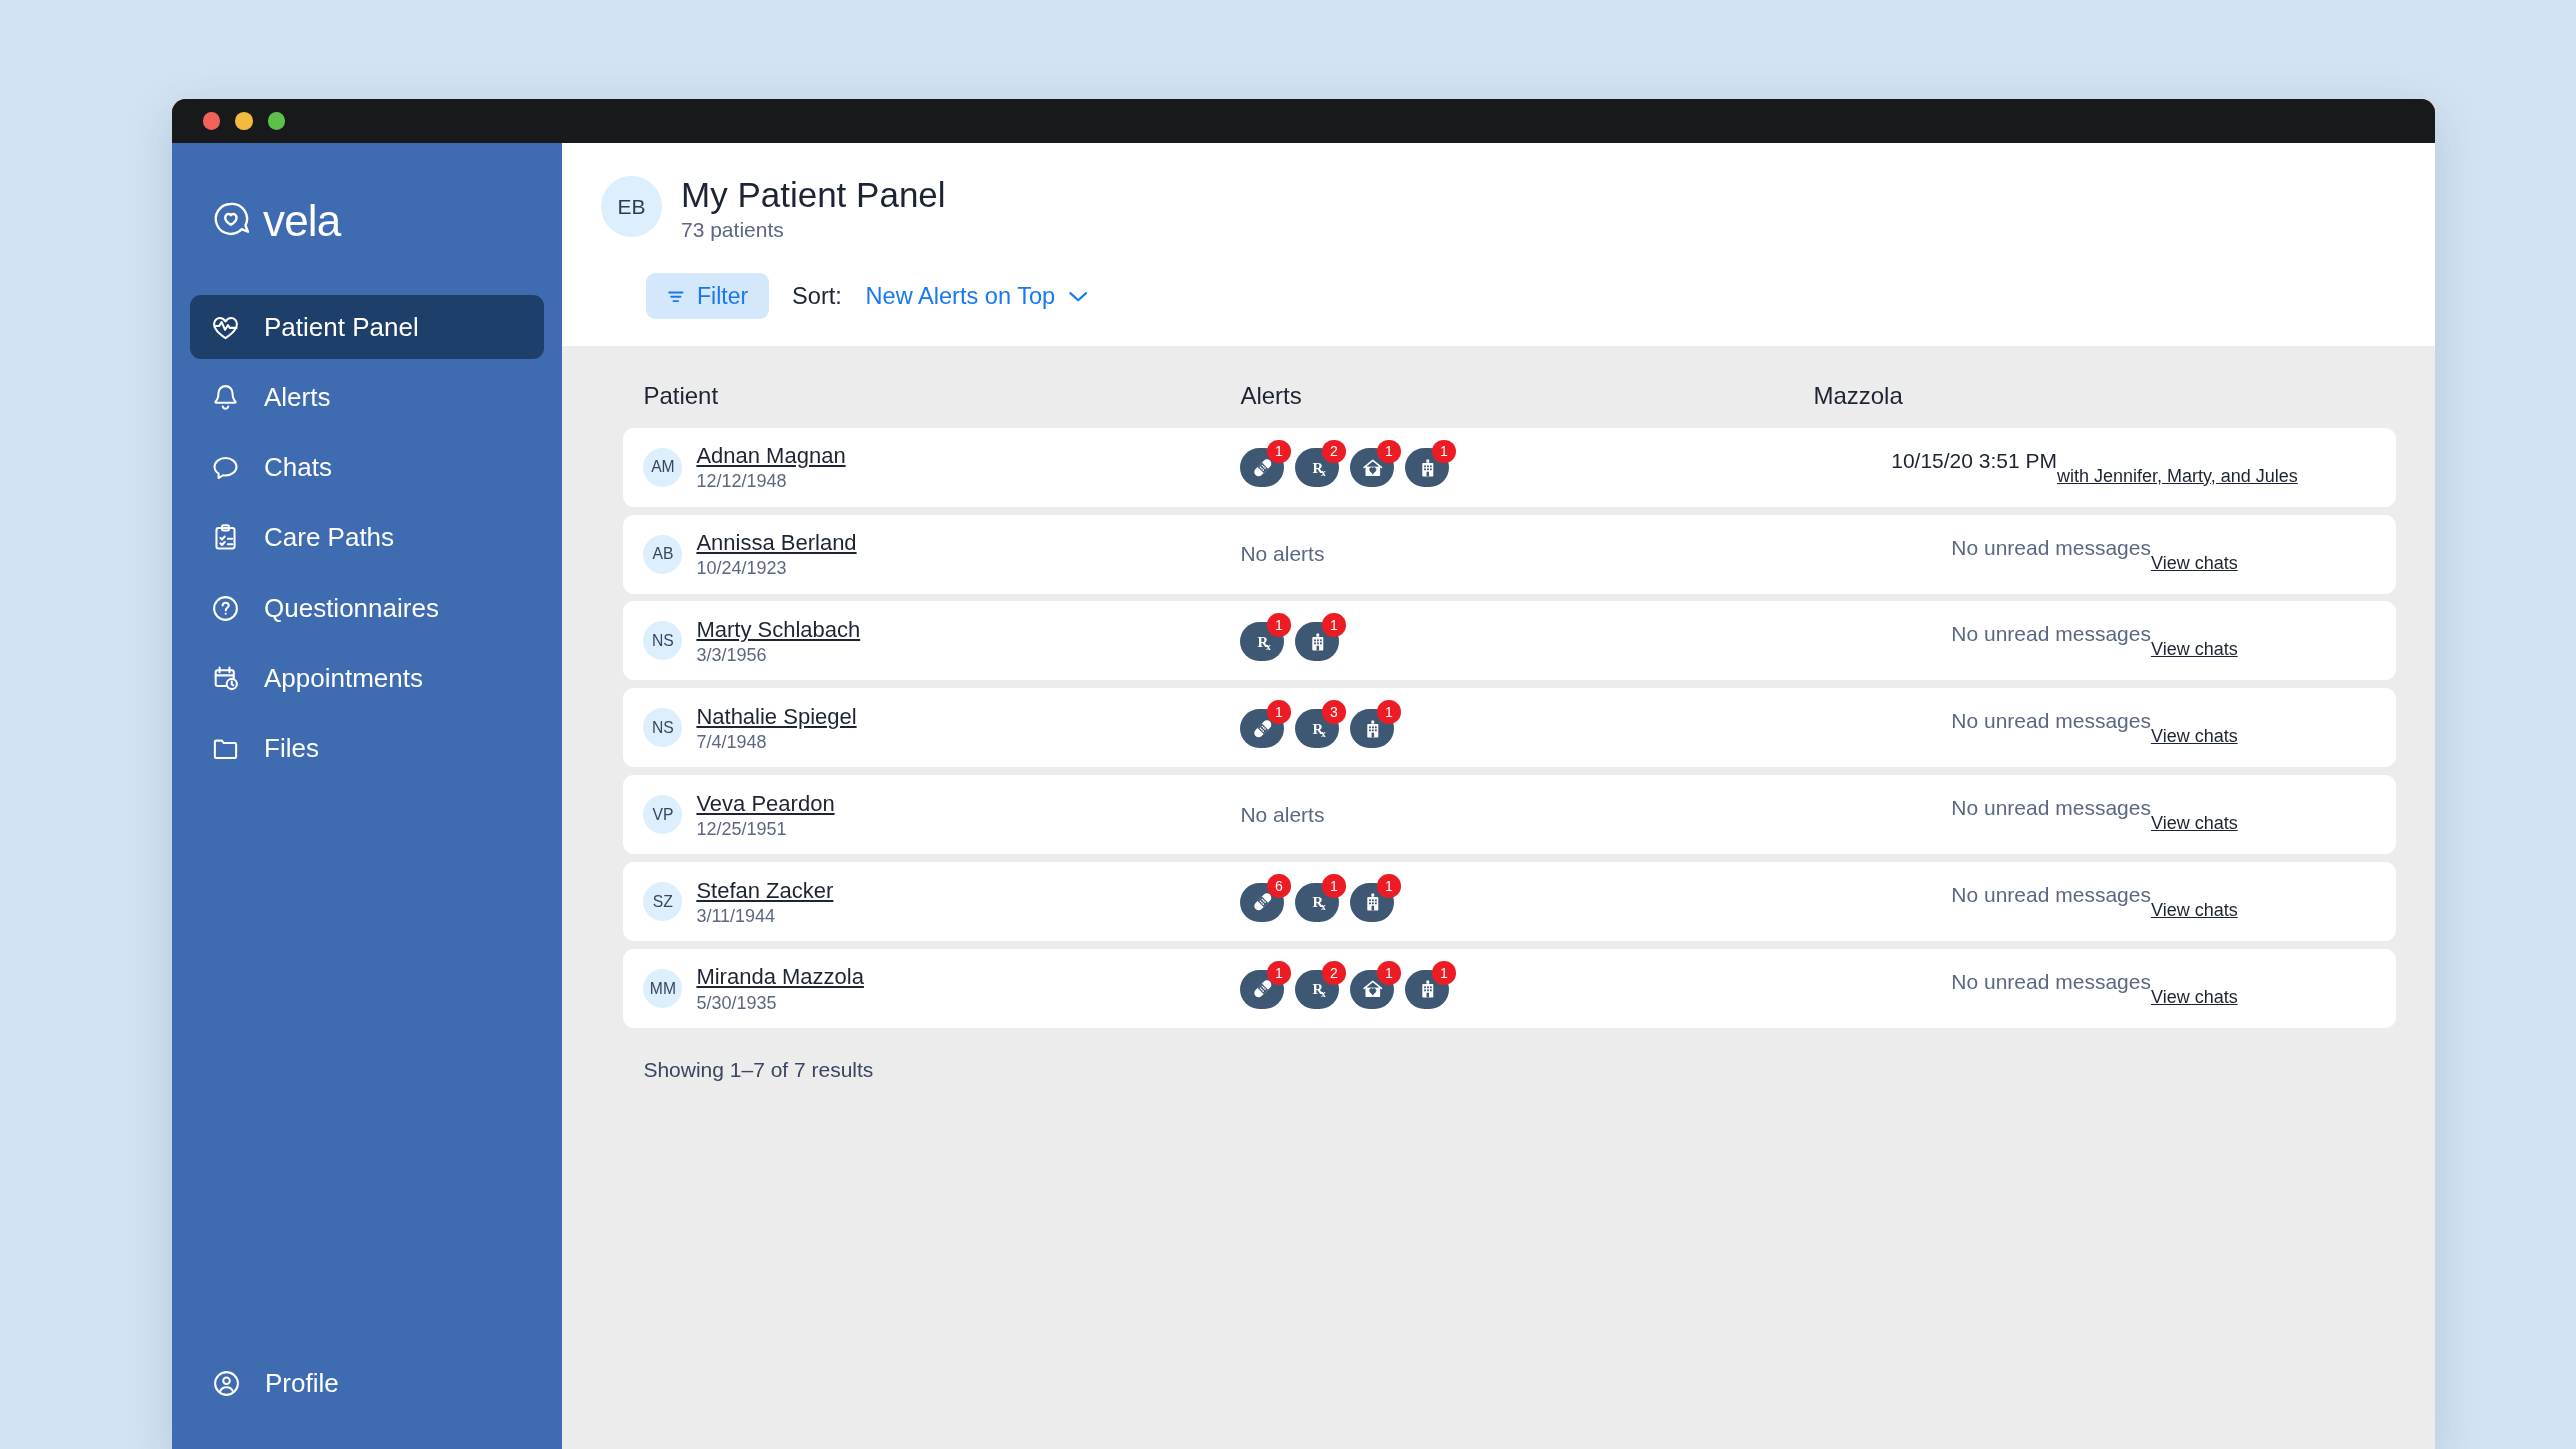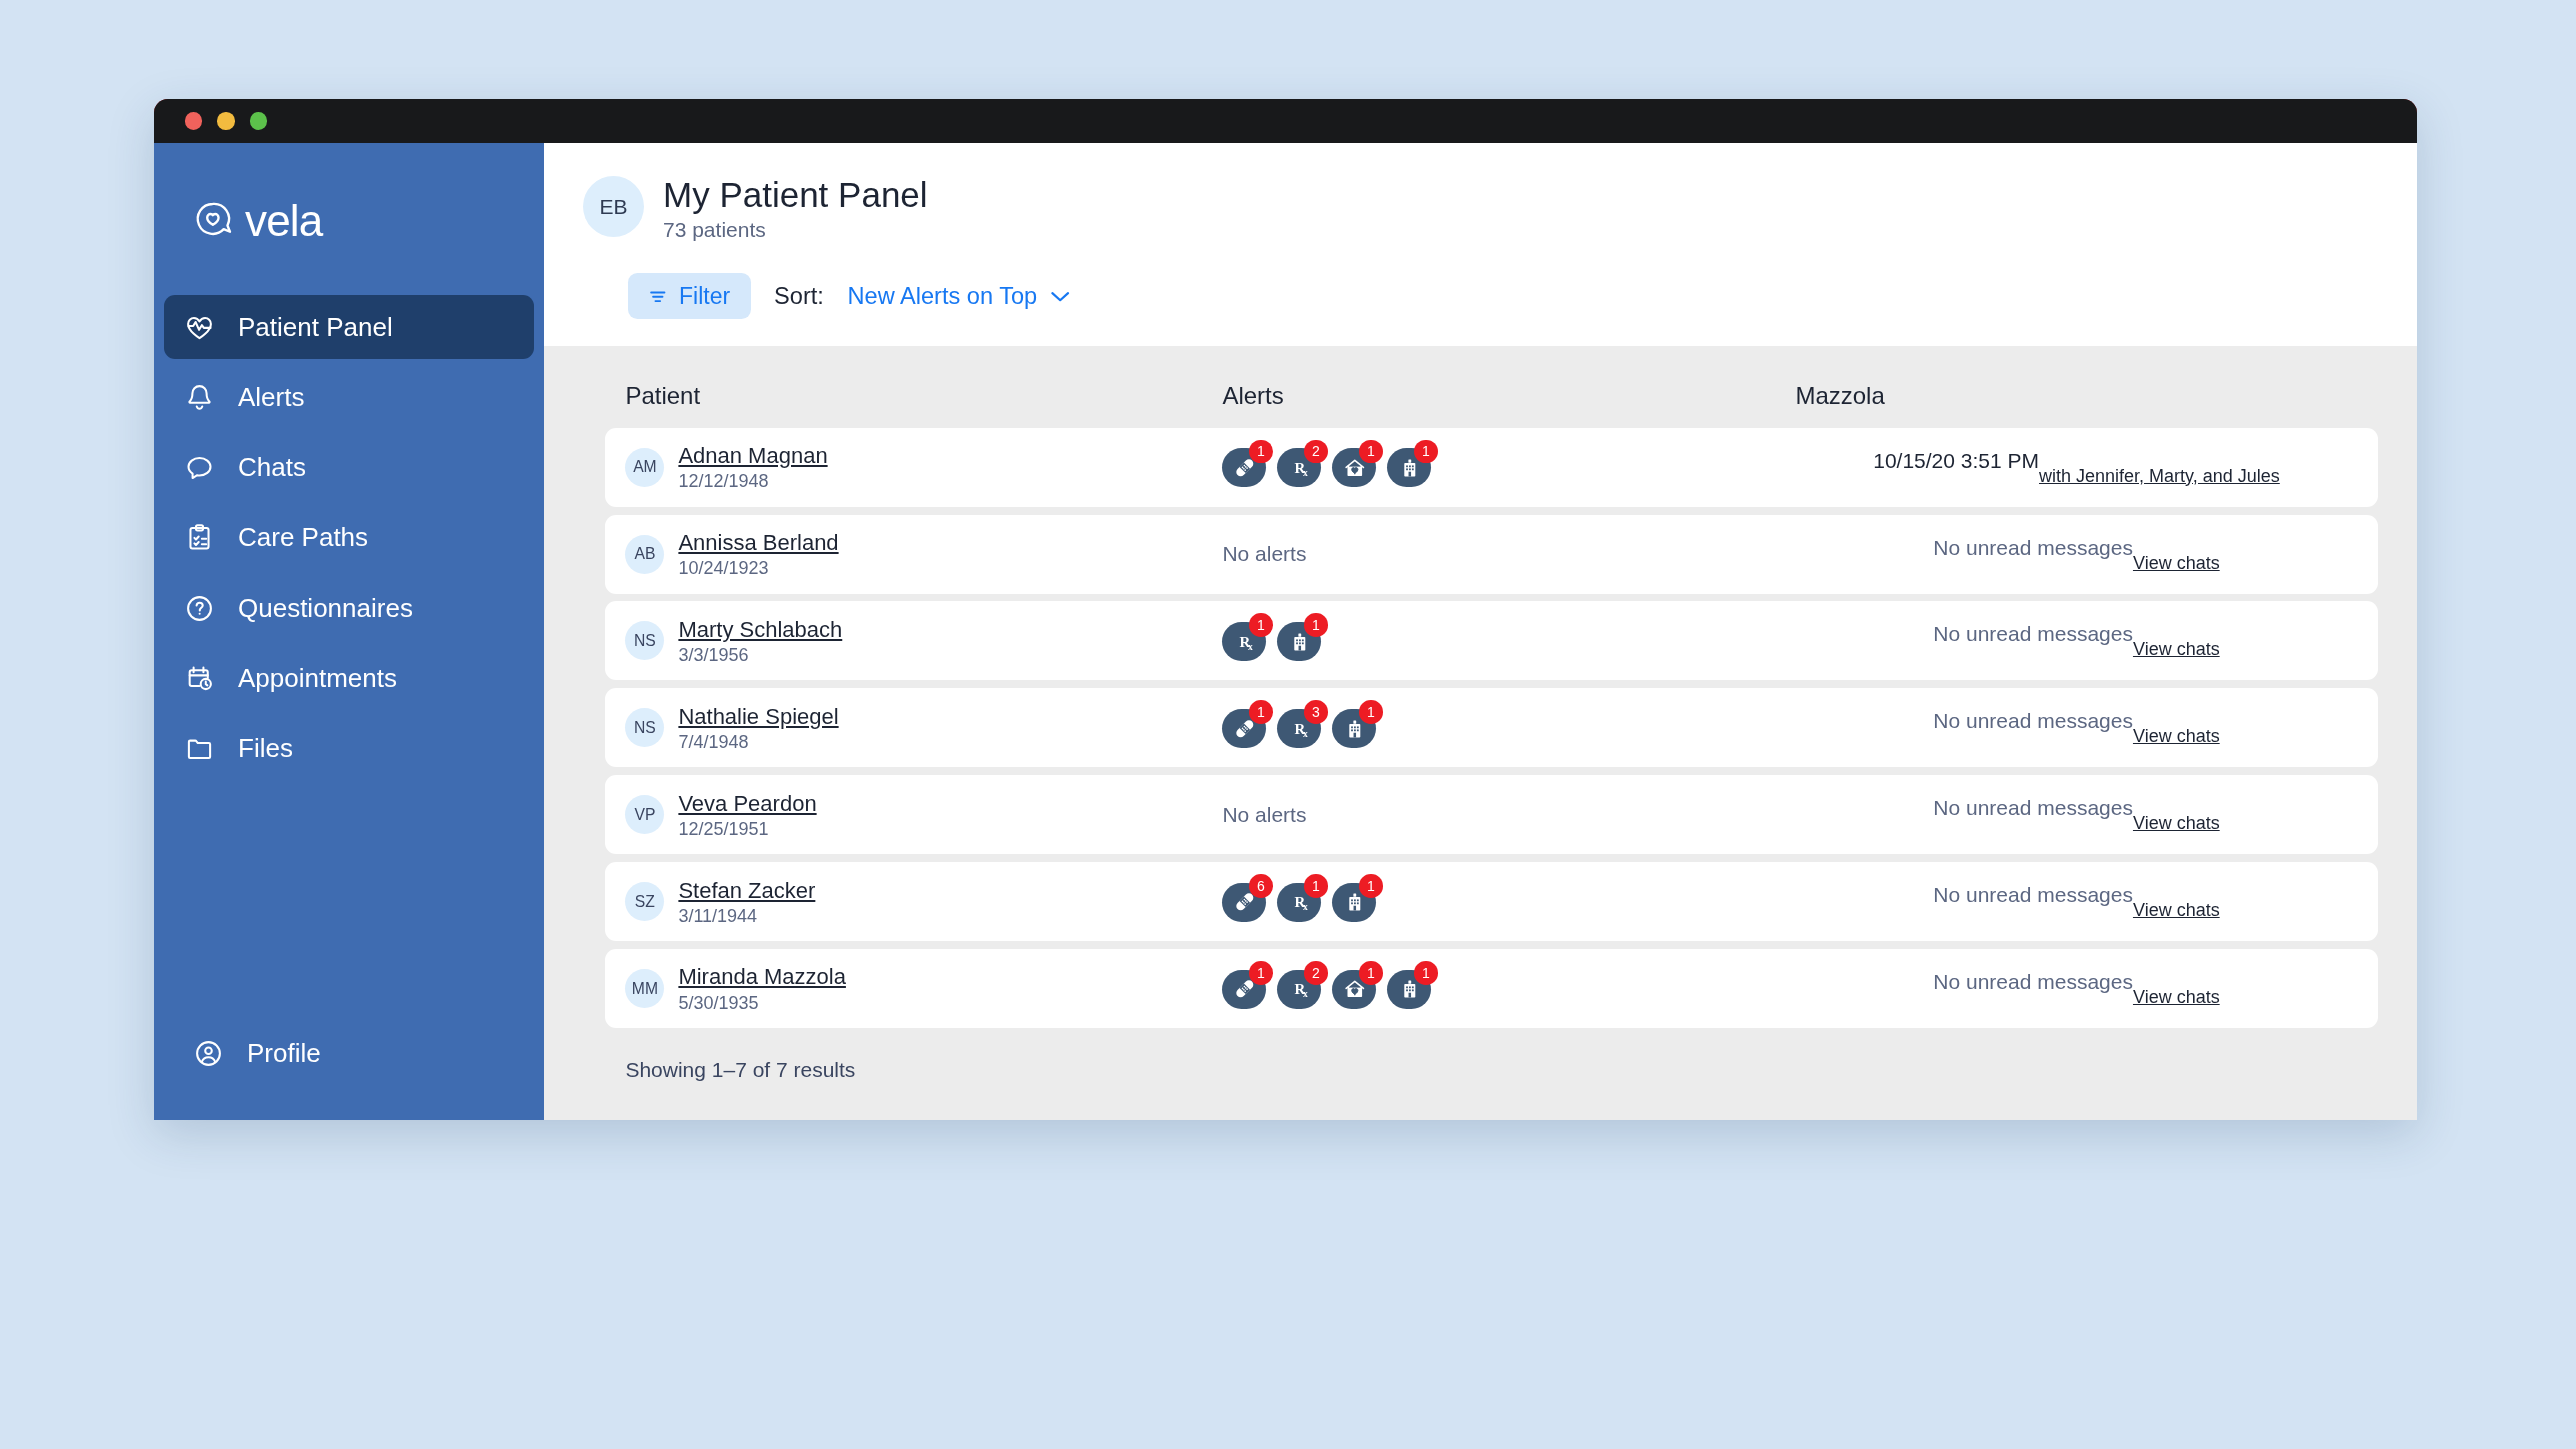--- a/index.html
+++ b/index.html
@@ -6,22 +6,22 @@
   html, body {
     width: 2576px; height: 1450px;
     background: #d3e3f3;
     font-family: "Liberation Sans", sans-serif;
     overflow: hidden;
   }
 
   
   .app-window {
     position: absolute;
-    left: 154px; top: 99px;
-    width: 2263px; height: 1021px;
+    left: 172px; top: 99px;
+    width: 2263px; height: 1351px;
     border-radius: 14px 14px 0 0;
     overflow: hidden;
     background: #b91c1c;
     box-shadow: 0 14px 47px rgba(30,60,100,.18);
   }
   .titlebar {
     height: 44px;
     background: #18191b;
     display: flex;
     align-items: center;
@@ -54,21 +54,21 @@
   }
   .brand-mark { width: 41px; height: 41px; flex: 0 0 41px; }
   .brand-text {
     color: #ffffff;
     font-size: 44px;
     letter-spacing: -0.8px;
     font-weight: 400;
     line-height: 1;
   }
 
-  .nav { margin-top: 35px; display: flex; flex-direction: column; gap: 6.3px; padding: 0 10px; }
+  .nav { margin-top: 35px; display: flex; flex-direction: column; gap: 6.3px; padding: 0 18px; }
   .nav-item {
     display: flex;
     align-items: center;
     gap: 22px;
     height: 64px;
     padding-left: 19px;
     border-radius: 11px;
     color: #ffffff;
     font-size: 26px;
     cursor: pointer;

